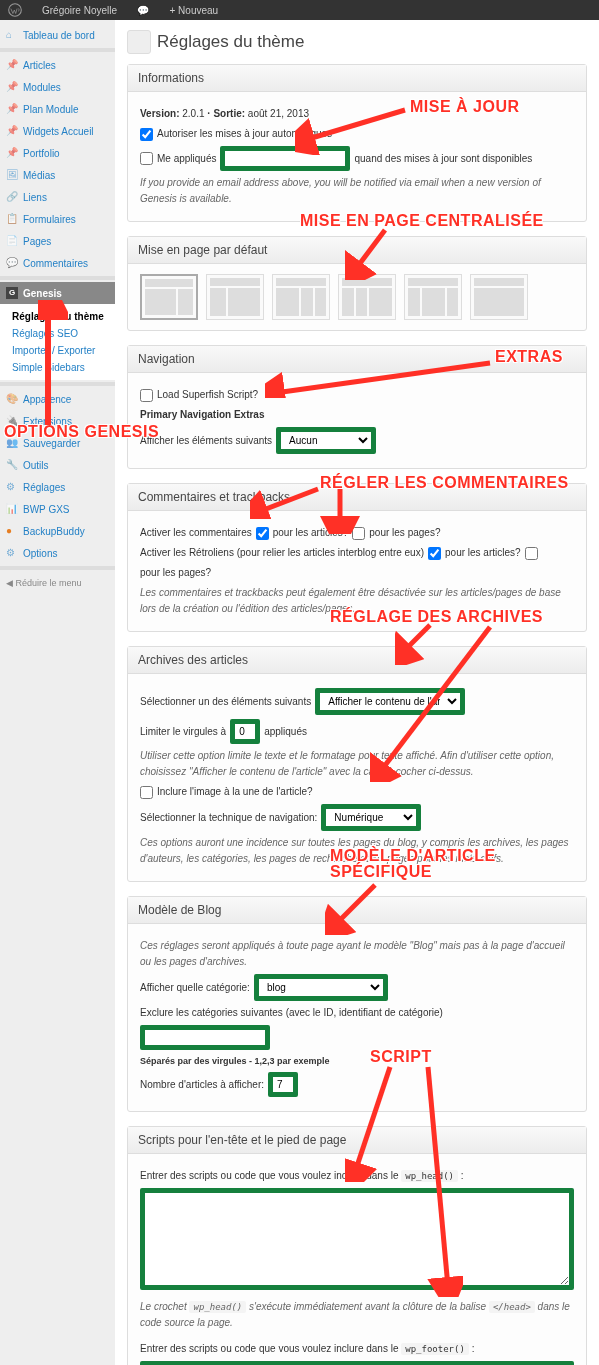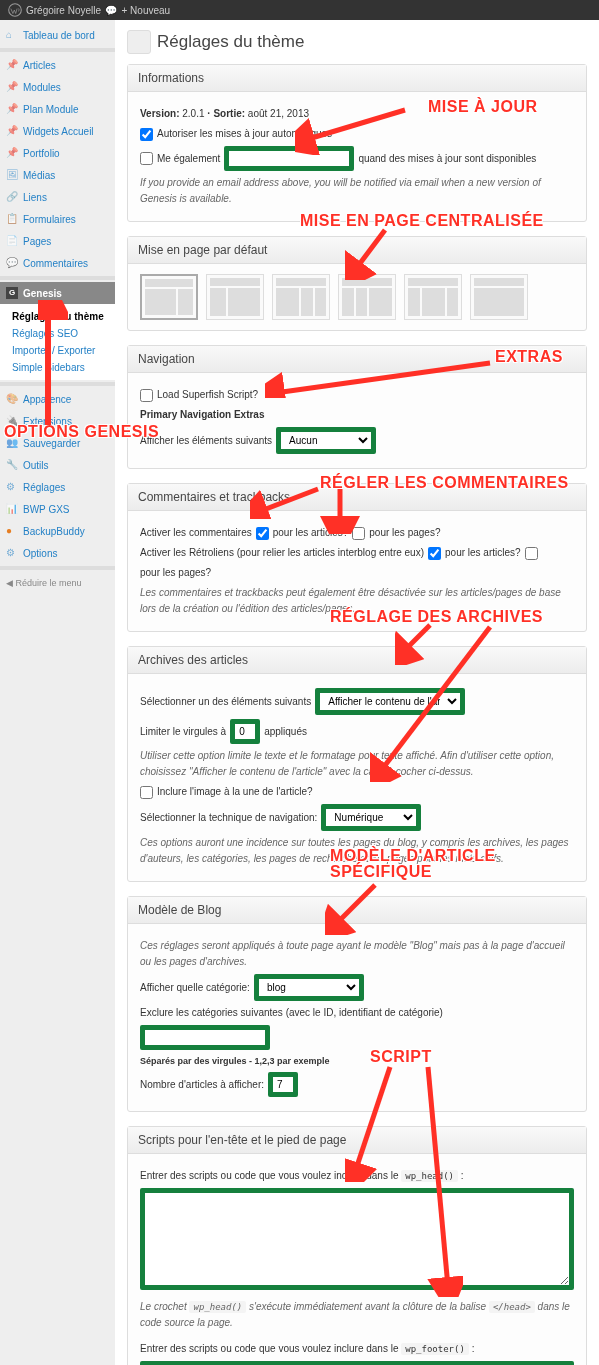--- a/index.html
+++ b/index.html
@@ -1,17 +1,17 @@
 <!DOCTYPE html>
 <html><head>
 <meta charset="utf-8">
 <style>
 * { margin: 0; padding: 0; box-sizing: border-box; }
 body { font-family: "Helvetica Neue", Arial, sans-serif; font-size: 11px; background: #fff; color: #333; width: 599px; }
-.admin-bar { background: #333; height: 20px; display: flex; align-items: center; padding: 0 8px; color: #ccc; font-size: 10px; gap: 4px; }
+.admin-bar { background: #333; height: 20px; display: flex; align-items: center; padding: 0 8px; color: #ccc; font-size: 10px; gap: 20px; }
 .admin-bar .wp-logo { width: 14px; height: 14px; }
 .admin-bar span { cursor: pointer; }
 .container { display: flex; }
 .sidebar { width: 115px; background: #eee; min-height: 1345px; padding-top: 4px; }
 .menu-item { display: flex; align-items: center; padding: 5px 6px; font-size: 10px; color: #2481C6; cursor: pointer; gap: 5px; }
 .menu-item.current { background: #888; color: #fff; font-weight: bold; position: relative; }
 .menu-item.current::after { content: ''; position: absolute; right: -6px; top: 50%; margin-top: -6px; border: 6px solid transparent; border-left-color: #888; }
 .menu-item .mi-icon { width: 12px; height: 12px; display: inline-block; opacity: 0.6; }
 .submenu { background: #fff; padding: 4px 0 4px 8px; }
 .submenu-item { font-size: 10px; padding: 3px 4px; color: #2481C6; cursor: pointer; }
@@ -166,21 +166,21 @@
   <div class="panel">
     <div class="panel-head">Informations</div>
     <div class="panel-body">
       <p><span class="bold">Version:</span> <span>2.0.1</span> <span class="bold">· Sortie:</span> <span>août 21, 2013</span></p>
       <div class="check-row">
               <input type="checkbox" checked="" style="">
               <span>Autoriser les mises à jour automatiques</span>
             </div>
       <div class="check-row">
               <input type="checkbox" style="">
-              <span>Me également</span> 
+              <span>Me appliqués</span> 
               <input type="text" style="width: 130px;"> 
               <span>quand des mises à jour sont disponibles</span>
             </div>
       <p class="italic">If you provide an email address above, you will be notified via email when a new version of Genesis is available.</p>
     </div>
   </div>
 
   <div class="panel">
     <div class="panel-head">Mise en page par défaut</div>
     <div class="panel-body">
@@ -293,21 +293,21 @@
       <p class="italic">Ces options auront une incidence sur toutes les pages du blog, y compris les archives, les pages d'auteurs, les catégories, les pages de recherche et les pages pour les mots-clefs.</p>
     </div>
   </div>
 
   <div class="panel">
     <div class="panel-head">Modèle de Blog</div>
     <div class="panel-body">
       <p class="italic">Ces réglages seront appliqués à toute page ayant le modèle "Blog" mais pas à la page d'accueil ou les pages d'archives.</p>
       <div class="check-row" style="margin-top:0">
               <span>Afficher quelle catégorie:</span> 
-              <select style="width:110px"><option>blog</option></select>
+              <select style="width:134px"><option>blog</option></select>
             </div>
       <p>Exclure les catégories suivantes (avec le ID, identifiant de catégorie)</p>
       <input type="text" style="width: 130px;">
       <p class="bold" style="font-size:9px">Séparés par des virgules - 1,2,3 par exemple</p>
       <div class="check-row">
               <span>Nombre d'articles à afficher:</span> 
               <input type="text" style="width: 30px;" value="7">
             </div>
     </div>
   </div>
@@ -320,21 +320,21 @@
       <p class="italic"><span>Le crochet</span> <code>wp_head()</code> <span>s'exécute immédiatement avant la clôture de la balise</span> <code>&lt;/head&gt;</code> <span>dans le code source la page.</span></p>
       <p style="margin-top:10px"><span>Entrer des scripts ou code que vous voulez inclure dans le</span> <code>wp_footer()</code> :</p>
       <textarea rows="8" style=""></textarea>
       
     </div>
   </div>
 
 </div>
 </div>
 
-<div class="annot" style="top:98px;left:428px">MISE À JOUR</div>
+<div class="annot" style="top:98px;left:410px">MISE À JOUR</div>
 <svg class="arrow-svg" style="top:105px;left:295px" width="120" height="50">
       <defs>
         <marker id="ah1" markerWidth="8" markerHeight="8" refX="2" refY="4" orient="auto">
           <polygon points="0 0, 8 4, 0 8" fill="#FF3026"></polygon>
         </marker>
       </defs>
       <line x1="110" y1="5" x2="10" y2="35" stroke="#FF3026" stroke-width="5" marker-end="url(#ah1)"></line>
     </svg>
 
 <div class="annot" style="top:212px;left:300px">MISE EN PAGE CENTRALISÉE</div>

